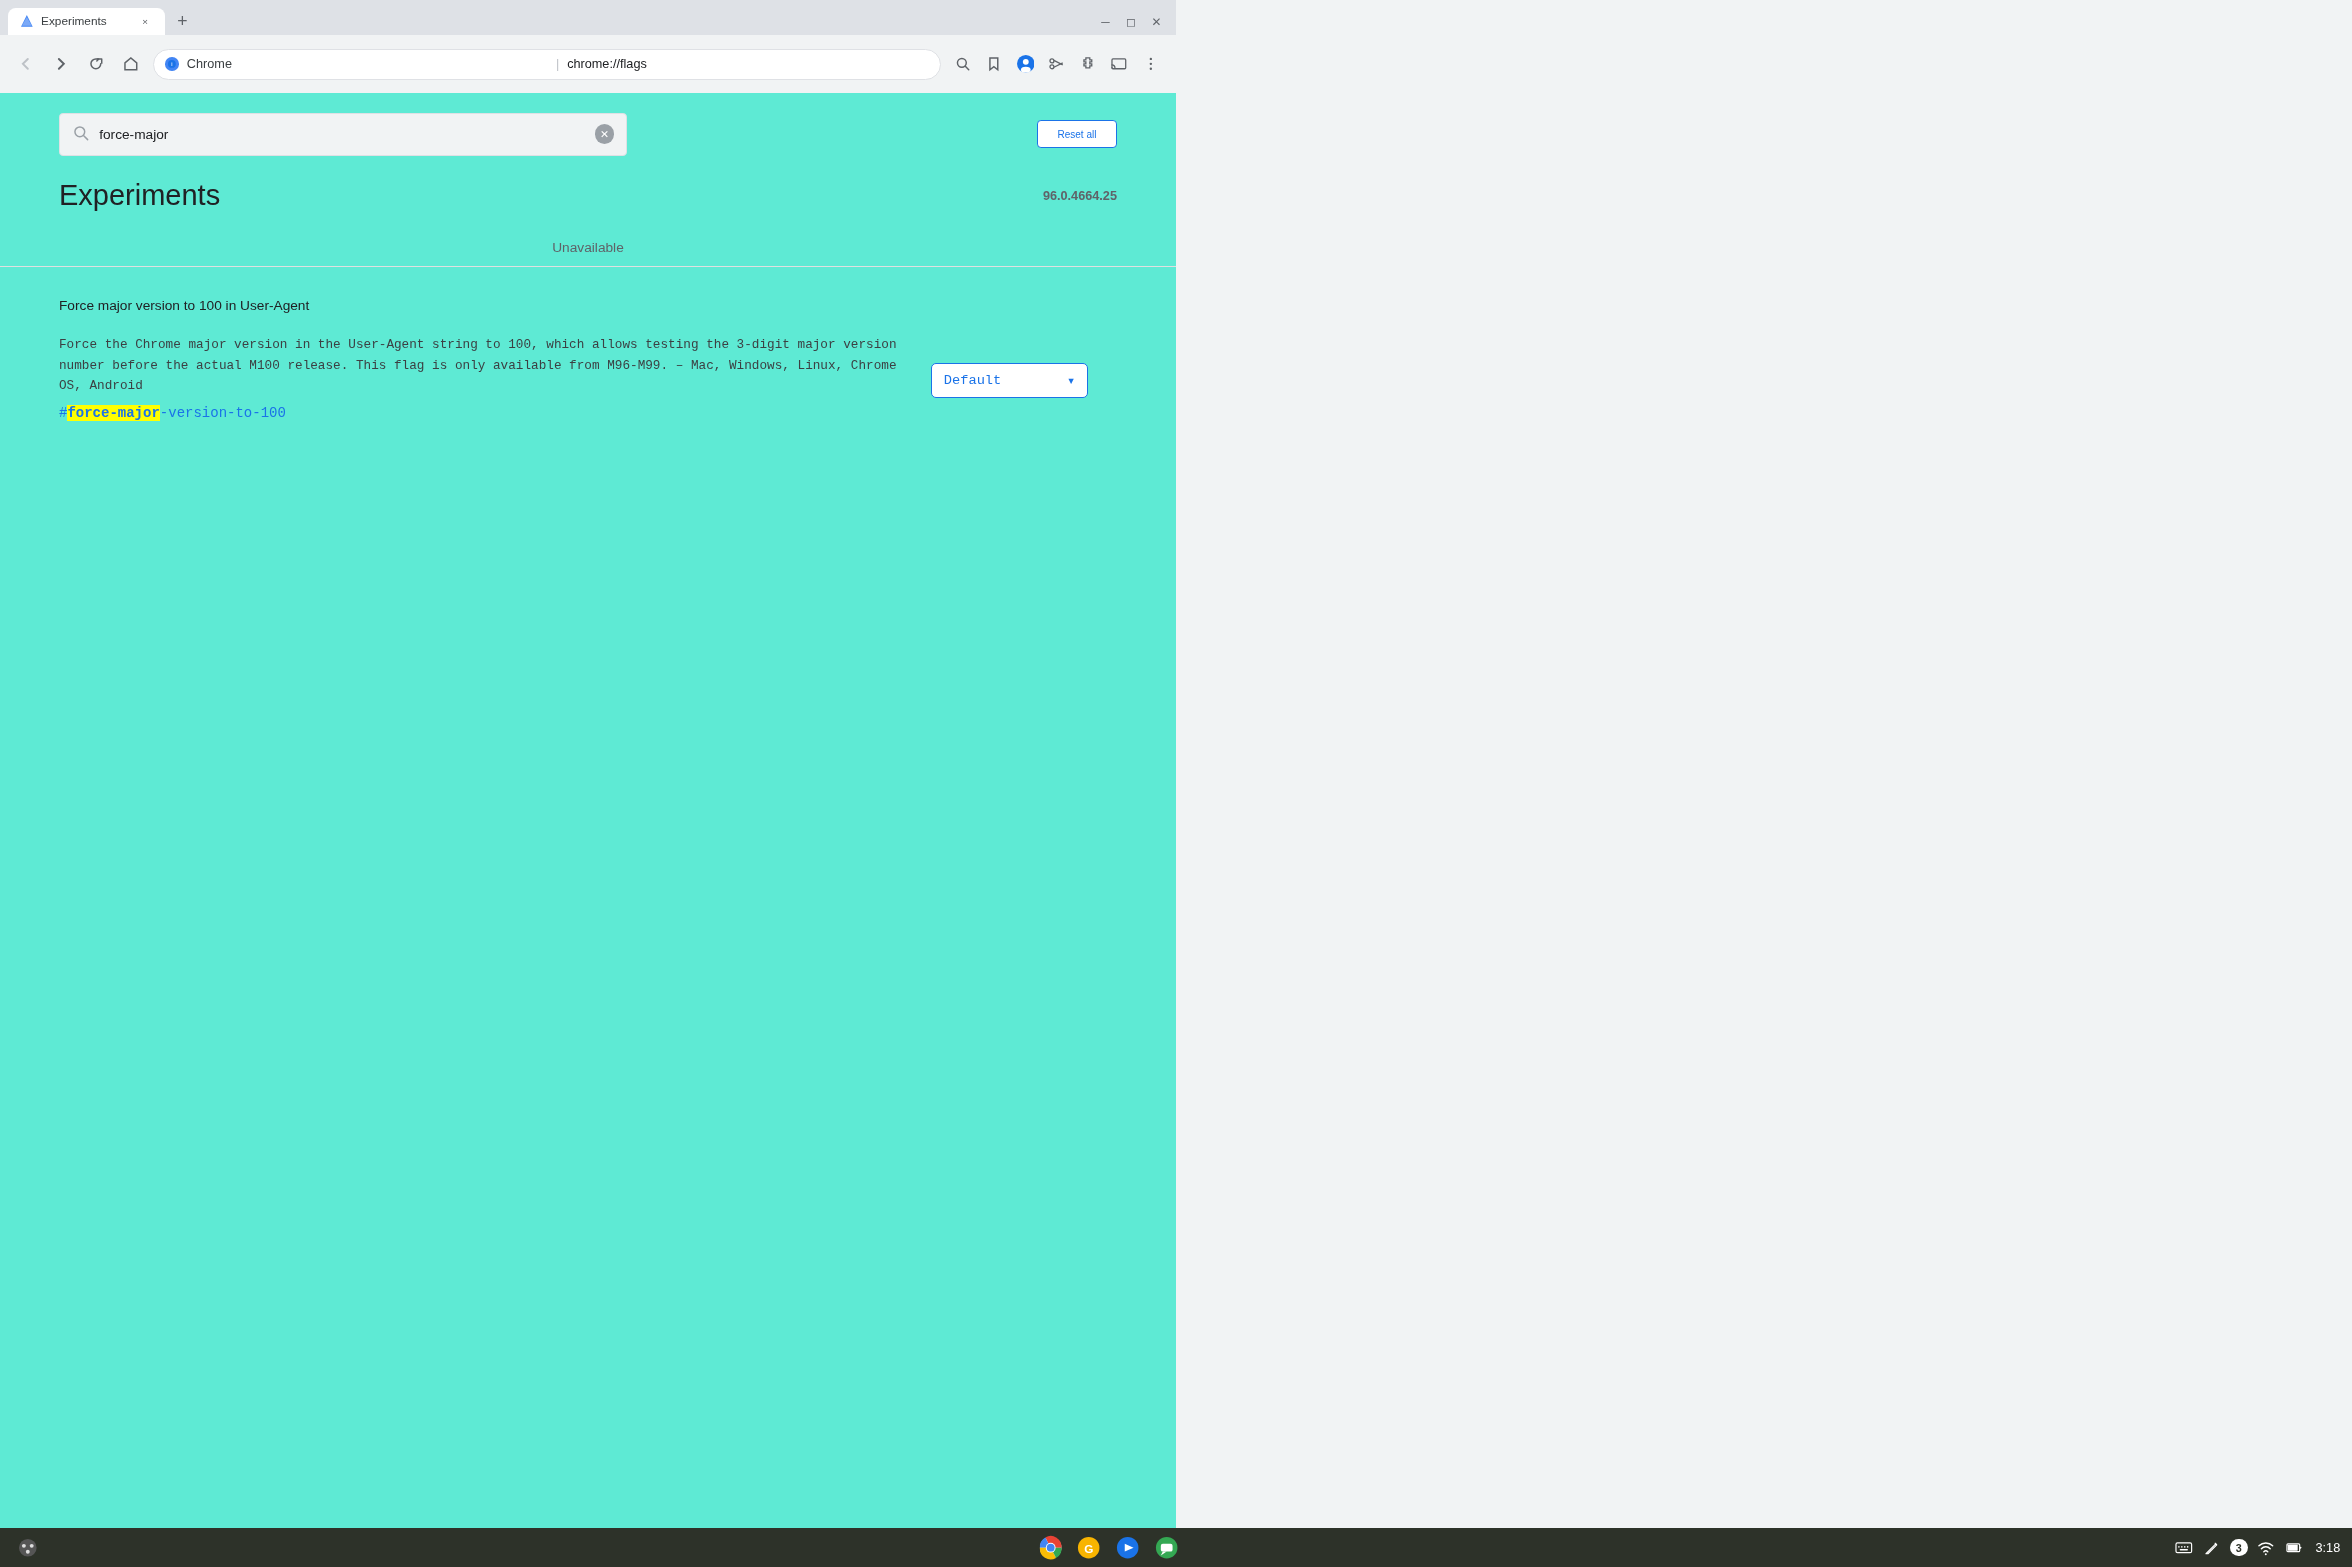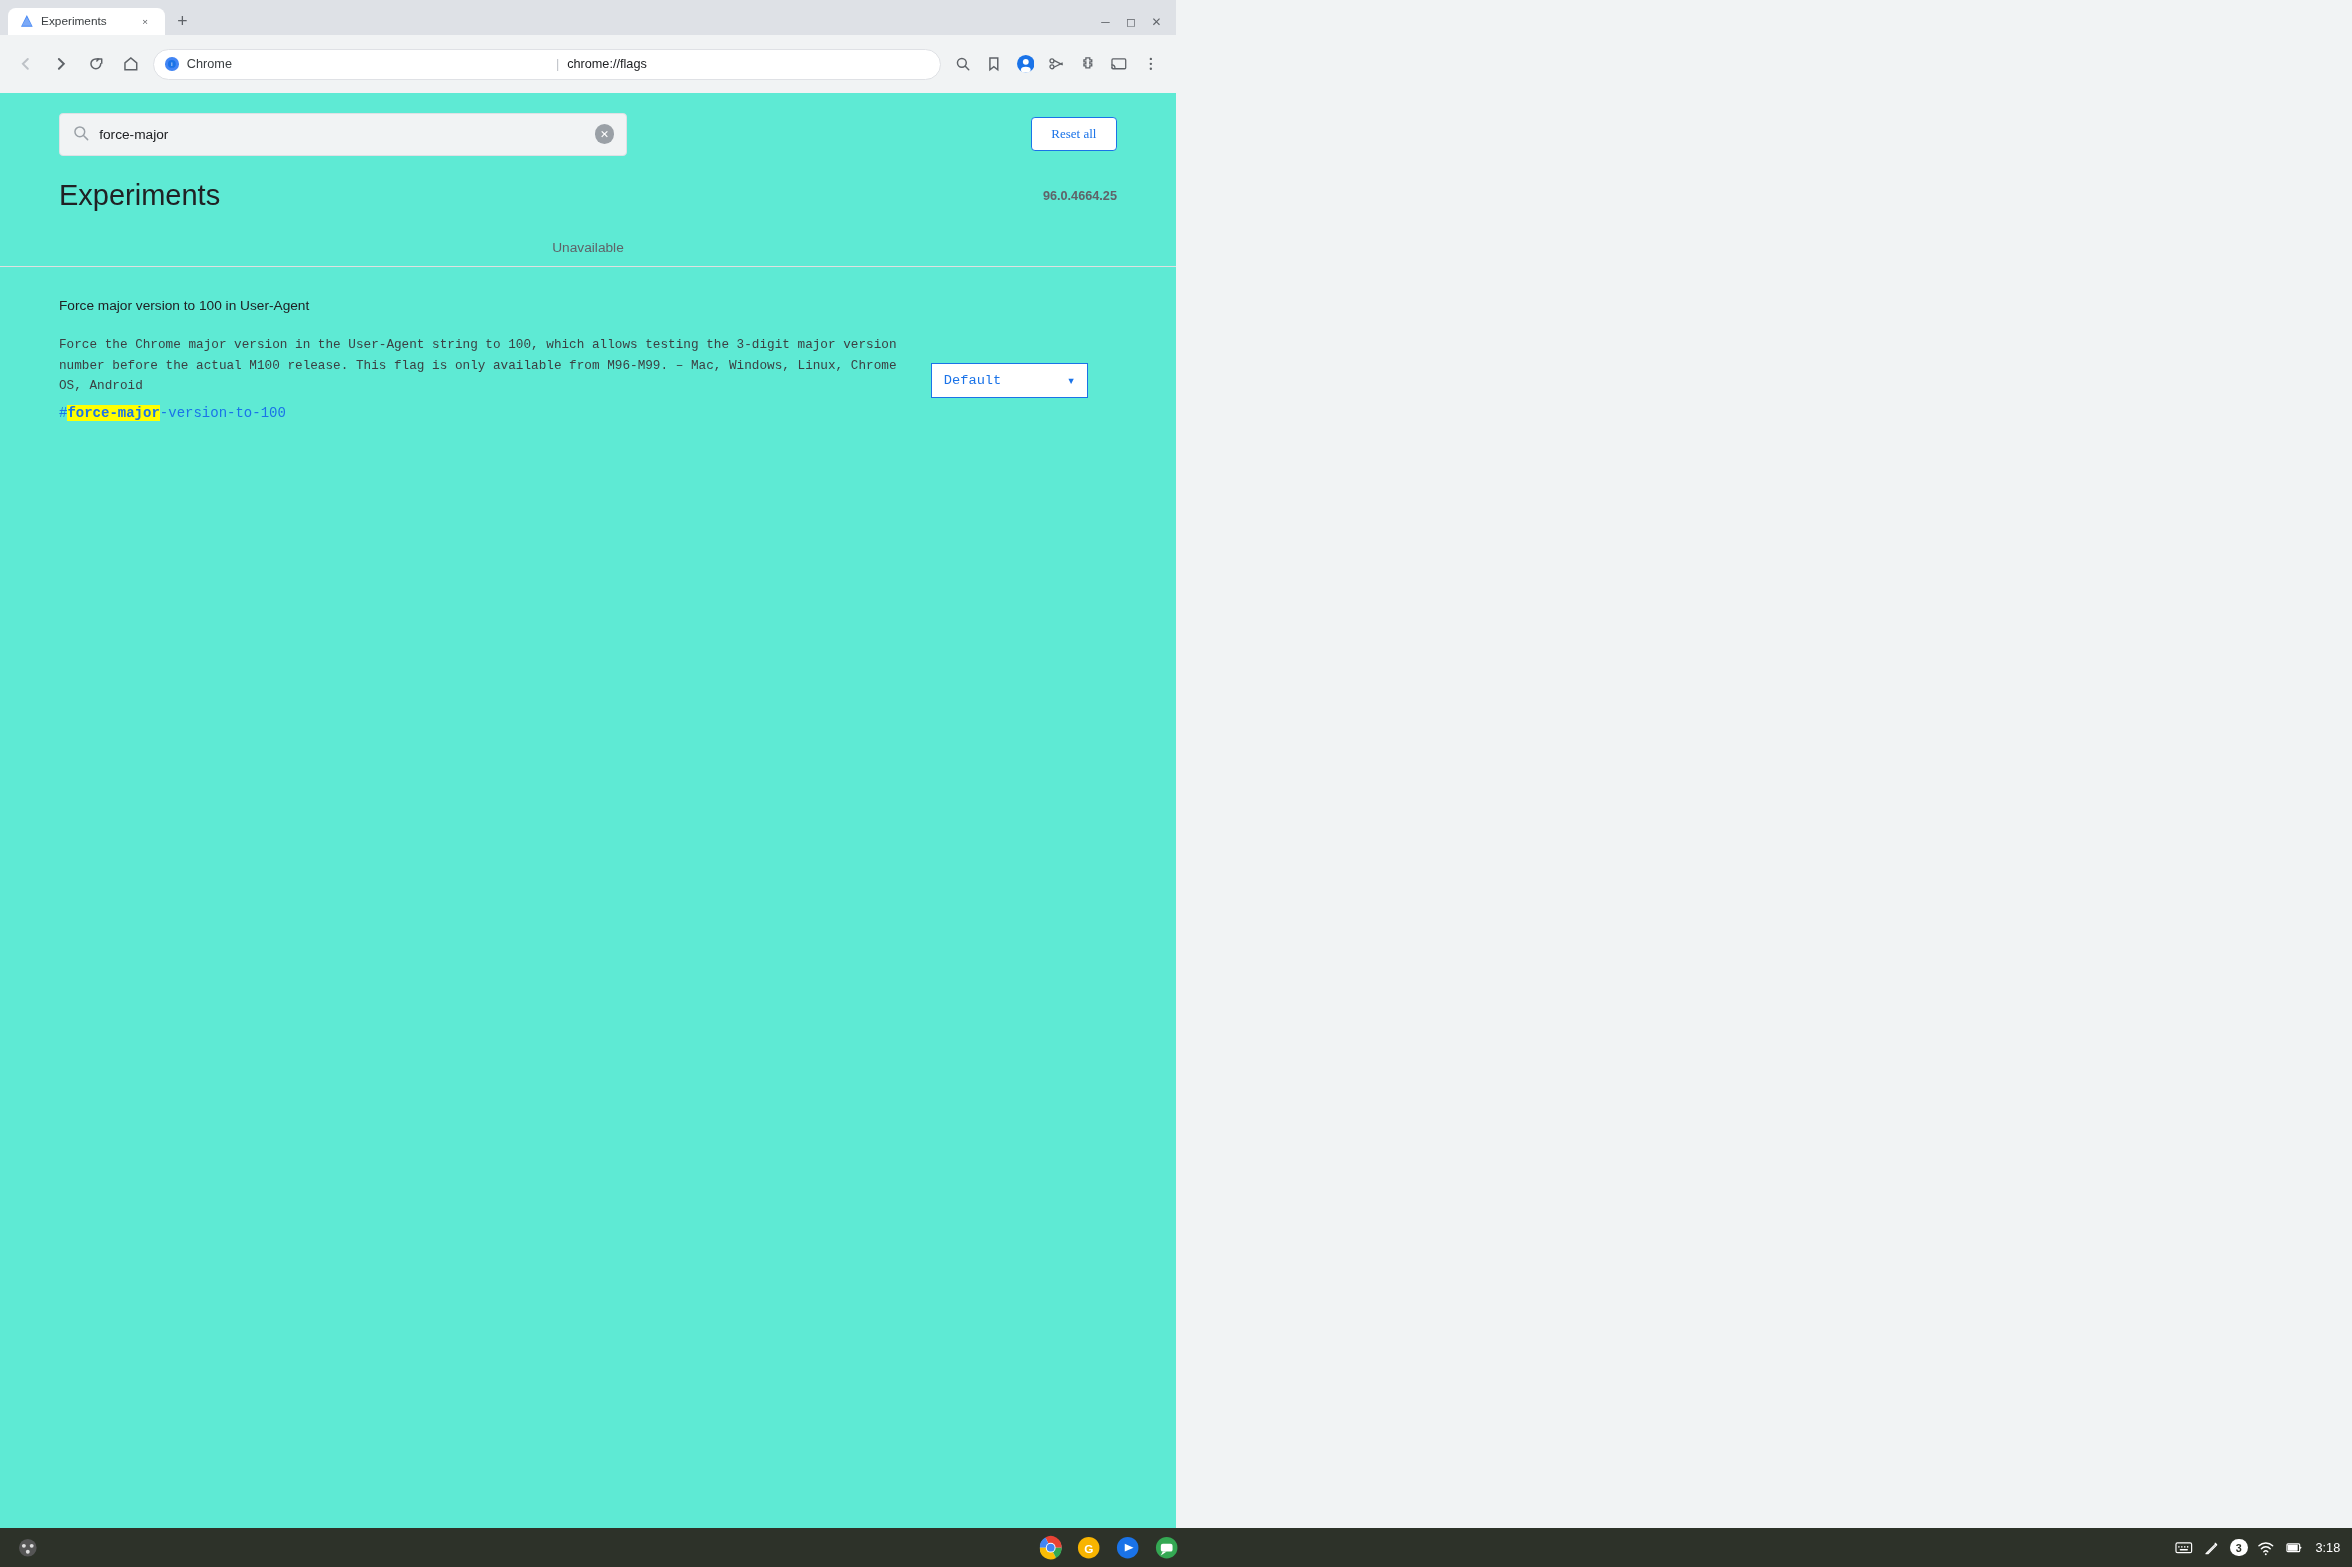--- a/index.html
+++ b/index.html
@@ -154,26 +154,25 @@
       background: #9aa0a6;
       display: flex; align-items: center; justify-content: center;
       cursor: pointer; font-size: 10.8px; color: #fff; flex-shrink: 0;
     }
     .reset-all-btn {
       border: 1px solid #1a73e8;
       background: #fff;
       color: #1a73e8;
       padding: 7.8px 19.6px;
       border-radius: 3.9px;
-      font-size: 13px;
+      font-size: 10px;
       cursor: pointer;
       white-space: nowrap;
       font-weight: 500;
       margin-left: auto;
-      font-family: Liberation Serif, serif;
     }
 
     
     .experiments-heading {
       display: flex;
       align-items: flex-start;
       justify-content: space-between;
       padding: 23.5px 59px 0;
     }
     .page-title {
@@ -246,21 +245,21 @@
       display: inline-block;
       margin-top: 5.9px;
     }
     .highlight {
       background-color: #ffff00;
       font-weight: 600;
     }
     .flag-dropdown {
       min-width: 157px;
       border: 1px solid #1a73e8;
-      border-radius: 0;
+      border-radius: 5px;
       background: #fff;
       padding: 7.8px 11.8px;
       font-size: 13.7px;
       color: #1a73e8;
       cursor: pointer;
       display: flex;
       align-items: center;
       justify-content: space-between;
       gap: 11.8px;
       height: 35px;

